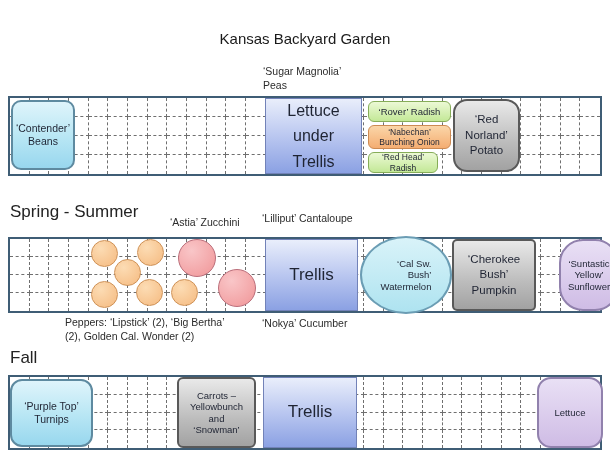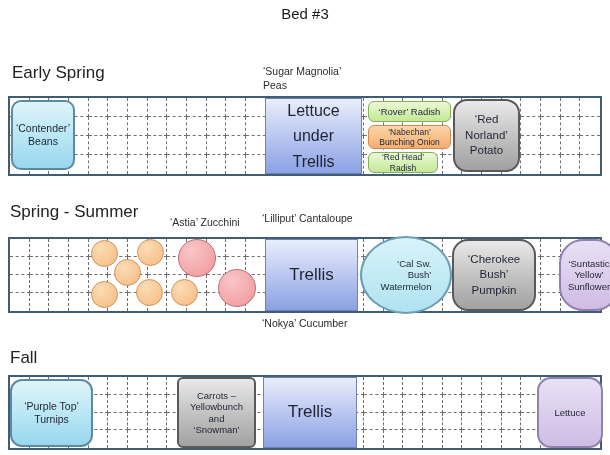--- a/index.html
+++ b/index.html
@@ -49,23 +49,22 @@
   .fs85 { font-size:8.5px; }  .fs9 { font-size:9.5px; }
   .fs10 { font-size:10.5px; } .fs11 { font-size:11.5px; }
   .fs16 { font-size:16px; }   .fs17 { font-size:17px; }
   .lh16 span { line-height:1.6; } .lh135 span { line-height:1.35; }
 </style>
 </head>
 <body>
 
 <div class="slide">
 
-  <div class="title-line" style="top:5px">Bed #3</div>
-
-  <div class="hdr" style="left:12px;top:63px">Early Spring</div>
+  <div class="title-line" style="top:30px">Kansas Backyard Garden</div>
+
   <div class="lbl" style="left:263px;top:65px">‘Sugar Magnolia’
 Peas</div>
 
   <div class="bed" style="top:96px;height:80px">
     <div class="grid">
         <i></i>
         <i></i>
         <i></i>
         <i></i>
         <i></i>
@@ -350,32 +349,34 @@
     <div class="circle pinkc" style="left:208px;top:30px;width:38px;height:38px"></div>
 
     <div class="shape bluerect fs17" style="left:255px;top:0;width:93px;height:72px">
       <span>Trellis</span>
       </div>
     <div class="shape melon fs9" style="left:350px;top:-3px;width:92px;height:78px">
       <span>‘Cal Sw.
 Bush’
 Watermelon</span>
       </div>
-    <div class="shape gray fs11 lh135" style="left:442px;top:0;width:84px;height:72px;border-radius:16px">
+    <div class="shape gray fs11 lh135" style="left:442px;top:0;width:84px;height:72px;border-radius:5px">
       <span>‘Cherokee
 Bush’
 Pumpkin</span>
       </div>
     <div class="shape lav fs9" style="left:549px;top:0;width:60px;height:72px;border-radius:24px">
       <span>‘Suntastic
 Yellow’
 Sunflower</span>
       </div>
   </div>
 
+  <div class="lbl" style="left:65px;top:316px">Peppers: ‘Lipstick’ (2), ‘Big Bertha’
+(2), Golden Cal. Wonder (2)</div>
   <div class="lbl" style="left:262px;top:317px">‘Nokya’ Cucumber</div>
 
   <div class="hdr" style="left:10px;top:348px">Fall</div>
 
   <div class="bed" style="top:375px;height:75px">
     <div class="grid">
         <i></i>
         <i></i>
         <i></i>
         <i></i>

